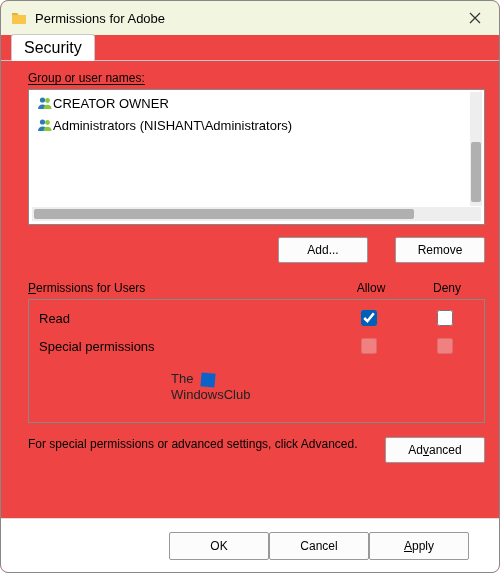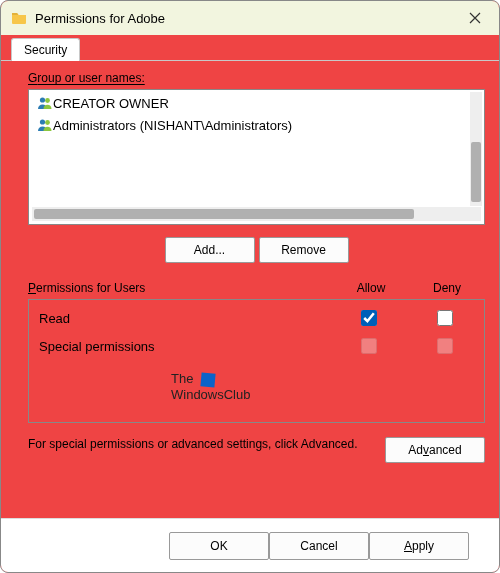--- a/index.html
+++ b/index.html
@@ -50,21 +50,21 @@
     border-bottom: 1px solid #c8c8c8;
     padding-left: 10px;
     height: 26px;
     align-items: flex-end;
   }
   .tab {
     padding: 4px 12px 4px 12px;
     border: 1px solid #c8c8c8;
     border-bottom: none;
     background: #fff;
-    font-size: 12px;
+    font-size: 16px;
     border-top-left-radius: 3px;
     border-top-right-radius: 3px;
     position: relative;
     top: 1px;
   }
   .content {
     flex: 1;
     padding: 10px 14px 0 27px;
     display: flex;
     flex-direction: column;
@@ -124,22 +124,22 @@
   .hscroll .thumb {
     position: absolute;
     top: 2px; bottom: 2px;
     left: 2px;
     width: 380px;
     background: #b0b0b0;
     border-radius: 2px;
   }
   .btn-row {
     display: flex;
-    justify-content: center;
-    gap: 4px;
+    justify-content: flex-end;
+    gap: 27px;
     margin: 12px 0 10px 0;
   }
   button.std {
     min-width: 90px;
     height: 26px;
     border: 1px solid #999;
     background: #fcfcfc;
     border-radius: 2px;
     font-size: 12px;
     cursor: pointer;

